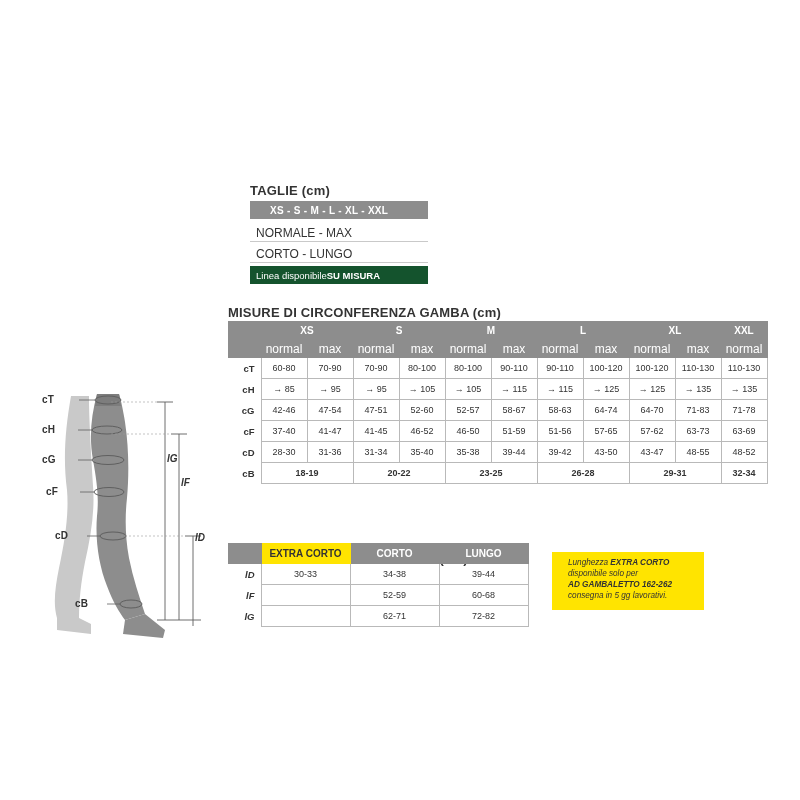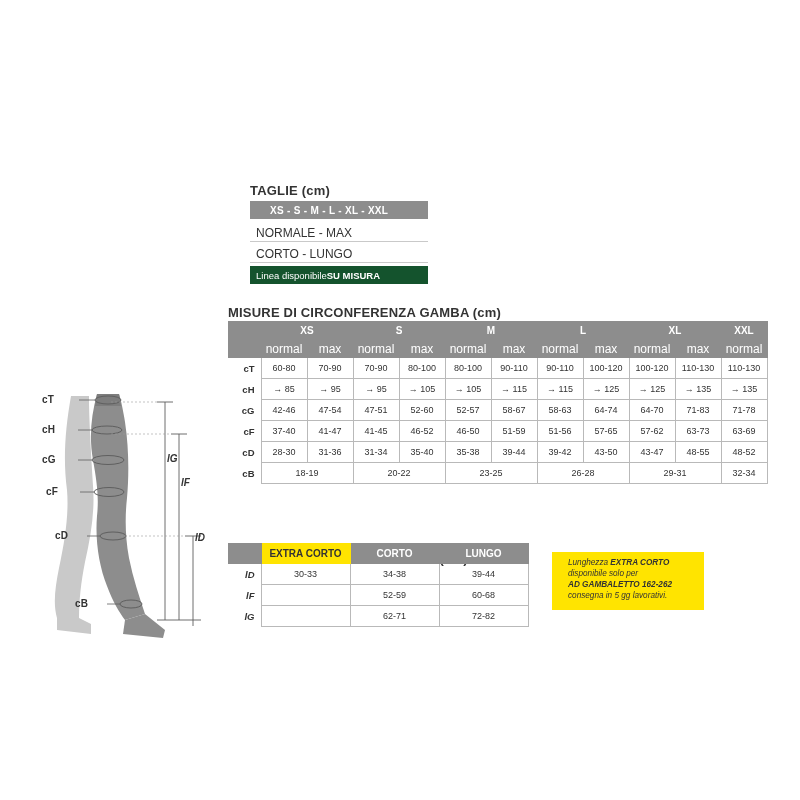--- a/index.html
+++ b/index.html
@@ -151,21 +151,21 @@
     font-weight: bold;
     font-size: 9.5px;
     text-align: right;
     padding-right: 6px;
     border-left: none;
     border-top: none;
     border-bottom: none;
     width: 26px;
   }
   #circ-table td.val { height: 20px; width: 45px; }
-  #circ-table tr.last td.val { font-weight: normal; }
+  #circ-table tr.last td.val { font-weight: bold; }
 
   
   .hdr-arrow {
     position: absolute;
     left: 676px;
     top: 321px;
     width: 0; height: 0;
     border-top: 17px solid transparent;
     border-bottom: 17px solid transparent;
     border-left: 18px solid #8d8d8d;

